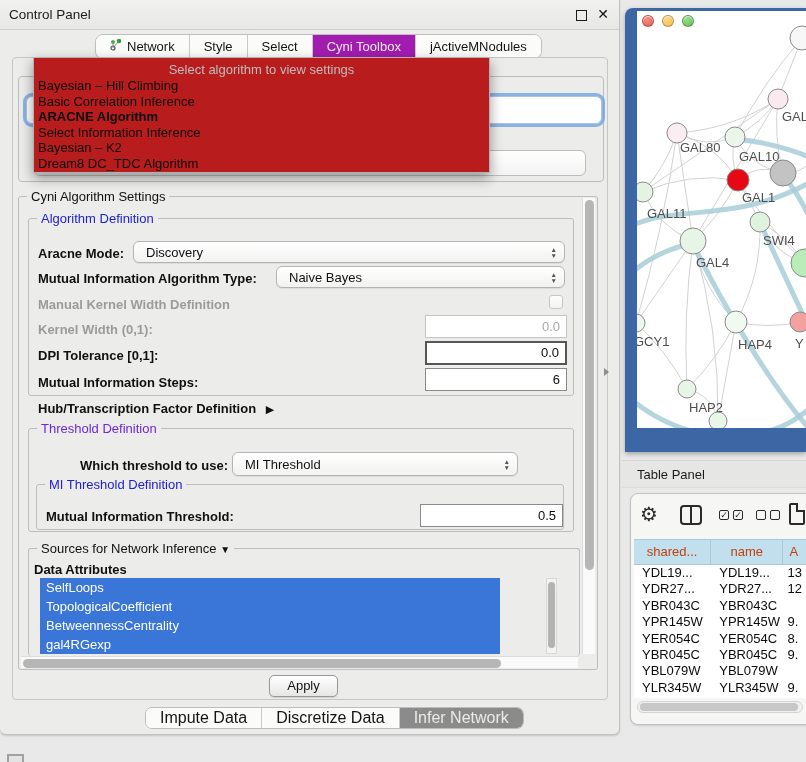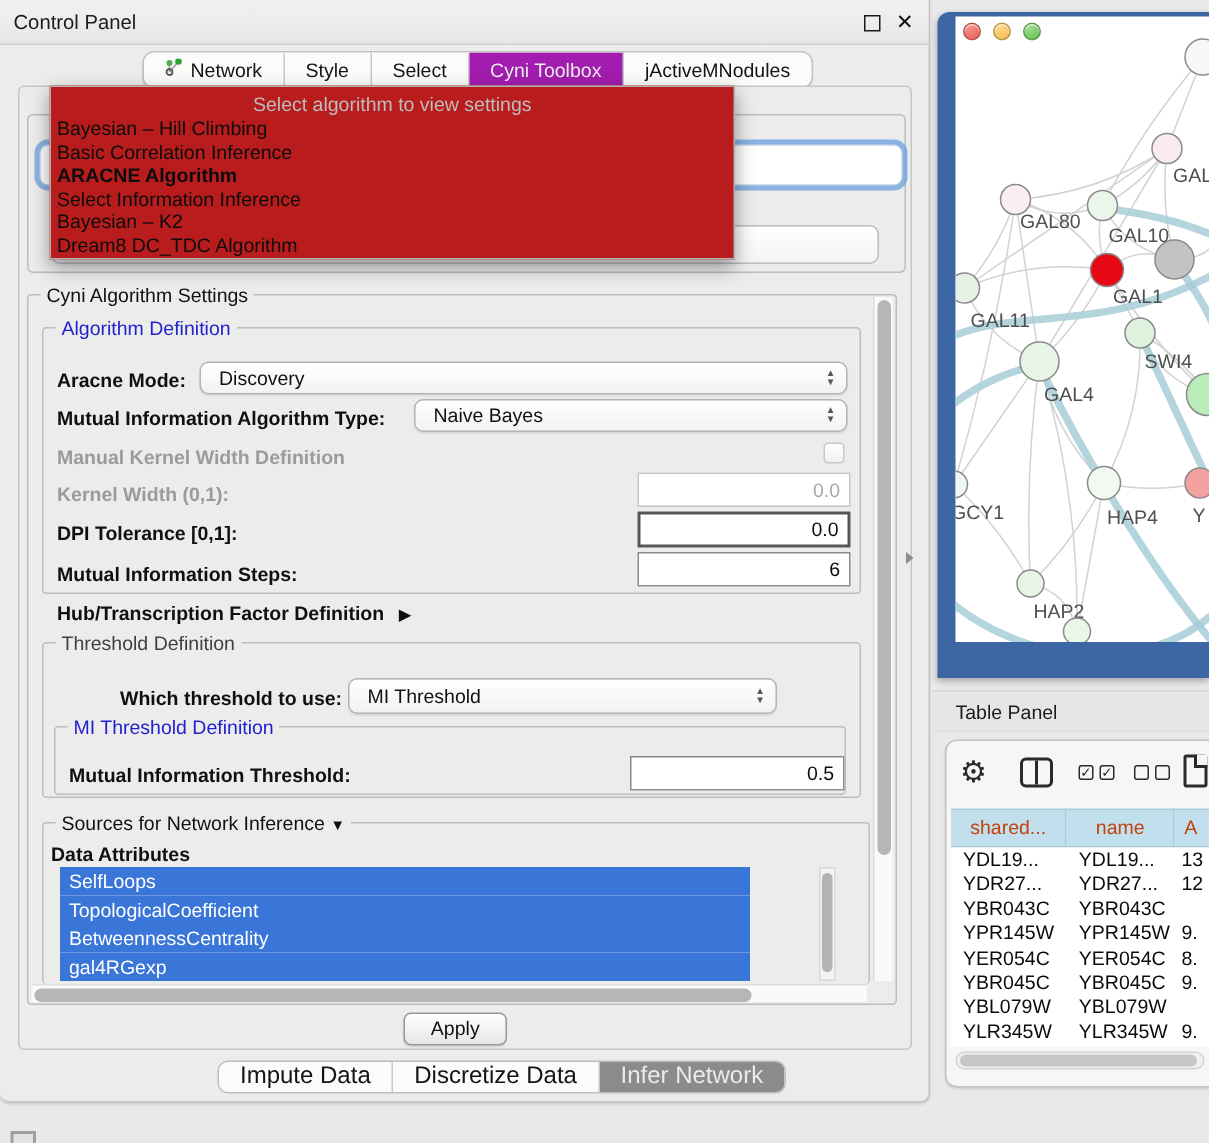--- a/index.html
+++ b/index.html
@@ -43,21 +43,21 @@
     border:1px solid #b2b2b2; box-shadow:0 5px 12px rgba(0,0,0,.4); z-index:50;margin-left:15px; }
   .pop-placeholder { height:20px; text-align:center; color:#bdbdbd; font-size:13px; padding-top:4px; }
   .pop-item { font-size:13px; color:#0c0c0c; line-height:15.5px; padding-left:4px; white-space:nowrap; }
   .pop-item.bold { font-weight:bold; }
 
   
   .group { position:absolute; border:1px solid #bdbdbd; border-radius:3px; }
   .group > .legend { position:absolute; top:-8px; left:8px; background:#ececea; padding:0 4px;
     font-size:13px; color:#111; white-space:nowrap; }
   .legend.blue { color:#2121d2; }
-  .legend.green { color:#404040; }
+  .legend.green { color:#6d28d9; }
 
   .lbl { position:absolute; font-size:13px; font-weight:bold; color:#101010; white-space:nowrap; }
   .lbl.dis { color:#9b9b9b; }
 
   .combo { position:absolute; background:linear-gradient(#ffffff,#f2f2f1); border:1px solid #b4b4b4;
     border-radius:6px; font-size:13px; color:#111; box-shadow:0 1px 1px rgba(0,0,0,.07); }
   .combo .cval { position:absolute; left:12px; top:50%; transform:translateY(-50%); white-space:nowrap; }
   .stepper { position:absolute; right:7px; top:50%; transform:translateY(-50%);
     display:flex; flex-direction:column; align-items:center; color:#555;
     font-size:6.5px; line-height:5.5px; }

